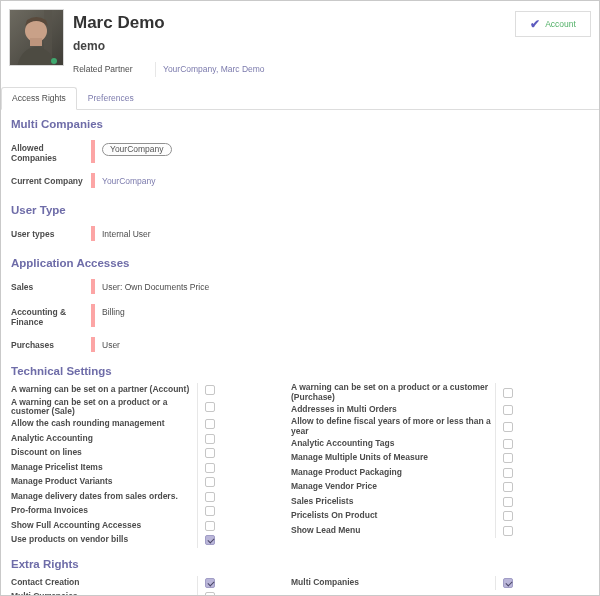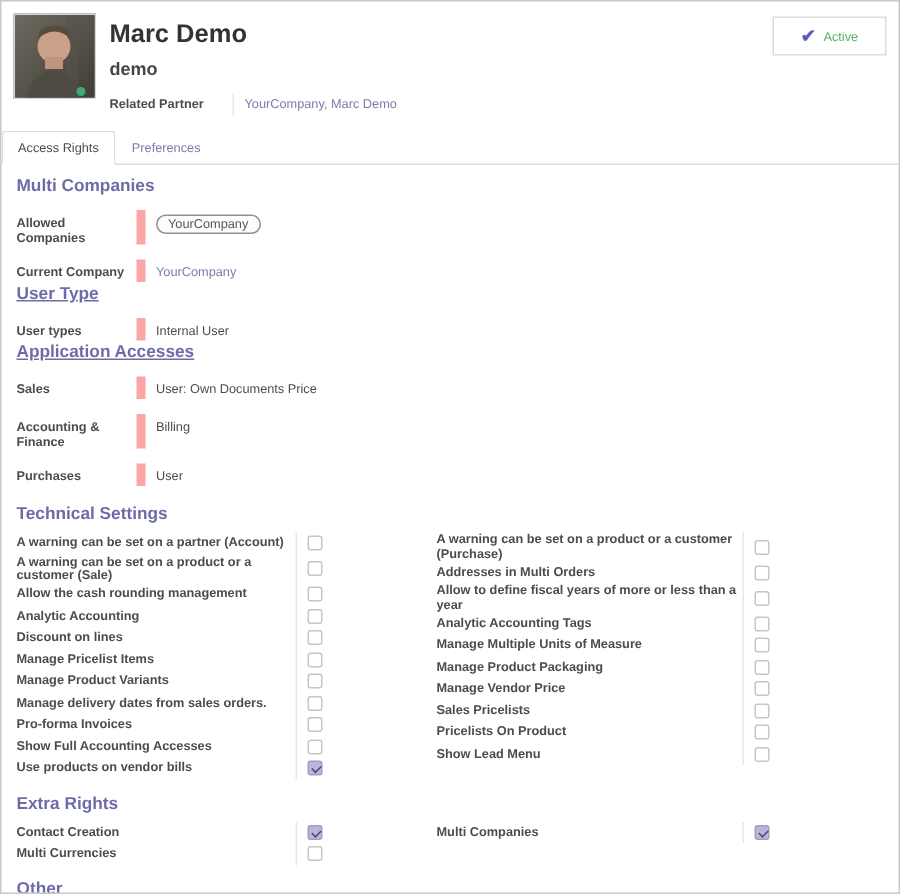--- a/index.html
+++ b/index.html
@@ -12,21 +12,21 @@
   
   .header { position:relative; padding:8px 8px 0 8px; }
   .avatar {
     position:absolute; left:8px; top:8px; width:55px; height:57px;
     border:1px solid #d8d8d8; overflow:hidden; background:#4a4843;
   }
   .head-text { margin-left:55px; padding-left:9px; }
   .title { font-size:17px; font-weight:bold; color:#333; padding-top:4px; }
   .subtitle { font-size:12px; font-weight:bold; color:#444; margin-top:6px; }
   .partner-row { display:flex; margin-top:9px; min-height:15px; }
-  .partner-label { width:82px; font-size:8.5px; font-weight:bold; padding-top:2px; }
+  .partner-label { width:82px; font-size:8.5px; font-weight:normal; padding-top:2px; }
   .partner-value { border-left:1px solid #e7e7e7; padding:2px 0 2px 7px; font-size:8.5px; min-width:160px; }
   .link { color:#7c7bad; cursor:pointer; text-decoration:none; }
   .active-badge {
     position:absolute; right:8px; top:10px; width:76px; height:26px;
     border:1px solid #ddd; background:#fff; display:flex; align-items:center; justify-content:center; gap:5px;
   }
   .active-check { color:#5d5bbf; font-size:12px; font-weight:bold; line-height:1; }
   .active-label { color:#53b168; font-size:8.5px; }
   
   .tabs { display:flex; border-bottom:1px solid #ddd; margin-top:10px; }
@@ -35,25 +35,25 @@
     border:1px solid transparent; border-bottom:none; color:#7c7bad; cursor:pointer;
     border-radius:3px 3px 0 0;
   }
   .tab.active {
     color:#4c4c4c; background:#fff; border-color:#ddd;
     border-bottom:1px solid #fff;
   }
   
   .sheet { padding:0 10px; }
   .sec-heading { color:#6e6ca8; font-size:11.5px; font-weight:bold; }
-  .mt1 { margin-top:8px; } .mt2 { margin-top:2px;text-decoration:underline; } .mt3 { margin-top:13px; } .mt4 { margin-top:10px; }
+  .mt1 { margin-top:8px; } .mt2 { margin-top:16px; } .mt3 { margin-top:13px; } .mt4 { margin-top:10px; }
   .frow { display:flex; min-height:15px; margin-top:10px; }
   .frows { margin-top:6px; }
   .flabel { width:80px; font-size:8.5px; font-weight:bold; padding-top:3px; }
-  .fvalue { border-left:6px solid #fca5a5; padding:3px 0 2px 7px; font-size:8.5px; min-width:150px; }
+  .fvalue { border-left:4px solid #fca5a5; padding:3px 0 2px 7px; font-size:8.5px; min-width:150px; }
   .tag-pill {
     display:inline-block; border:1px solid #919191; border-radius:9px;
     padding:0 7px 1px; font-size:8.5px; color:#555; background:#fdfdfd;
   }
   
   .two-col { display:grid; grid-template-columns:280px 310px; margin-top:6px; }
   .srow { display:flex; align-items:center; min-height:14.5px; position:relative; width:216px; }
   .col-right .srow { width:232px; }
   .slabel { width:186px; font-size:8.5px; font-weight:bold; line-height:1.15; }
   .col-right .slabel { width:204px; }
@@ -97,21 +97,21 @@
       <div class="subtitle">demo</div>
       <div class="partner-row">
         <div class="partner-label">Related Partner</div>
         <div class="partner-value">
           <span class="link">YourCompany, Marc Demo</span>
         </div>
       </div>
     </div>
     <div class="active-badge">
       <span class="active-check">✔</span>
-      <span class="active-label">Active</span>
+      <span class="active-label">Account</span>
     </div>
   </div>
 
   <div class="tabs">
     <div class="tab active">Access Rights</div>
     <div class="tab">Preferences</div>
   </div>
 
   <div class="sheet">
 

